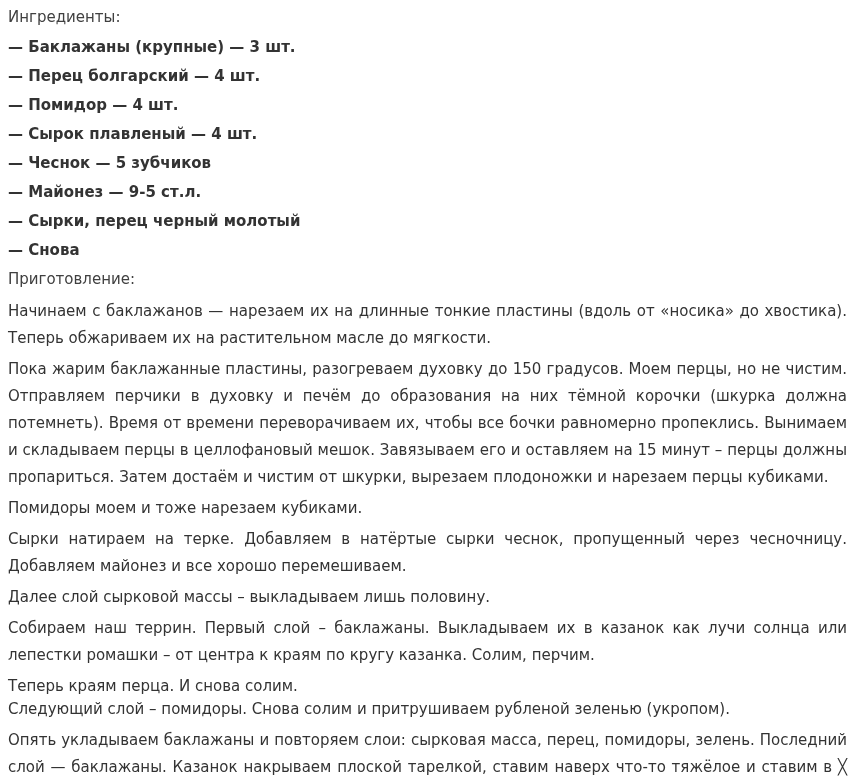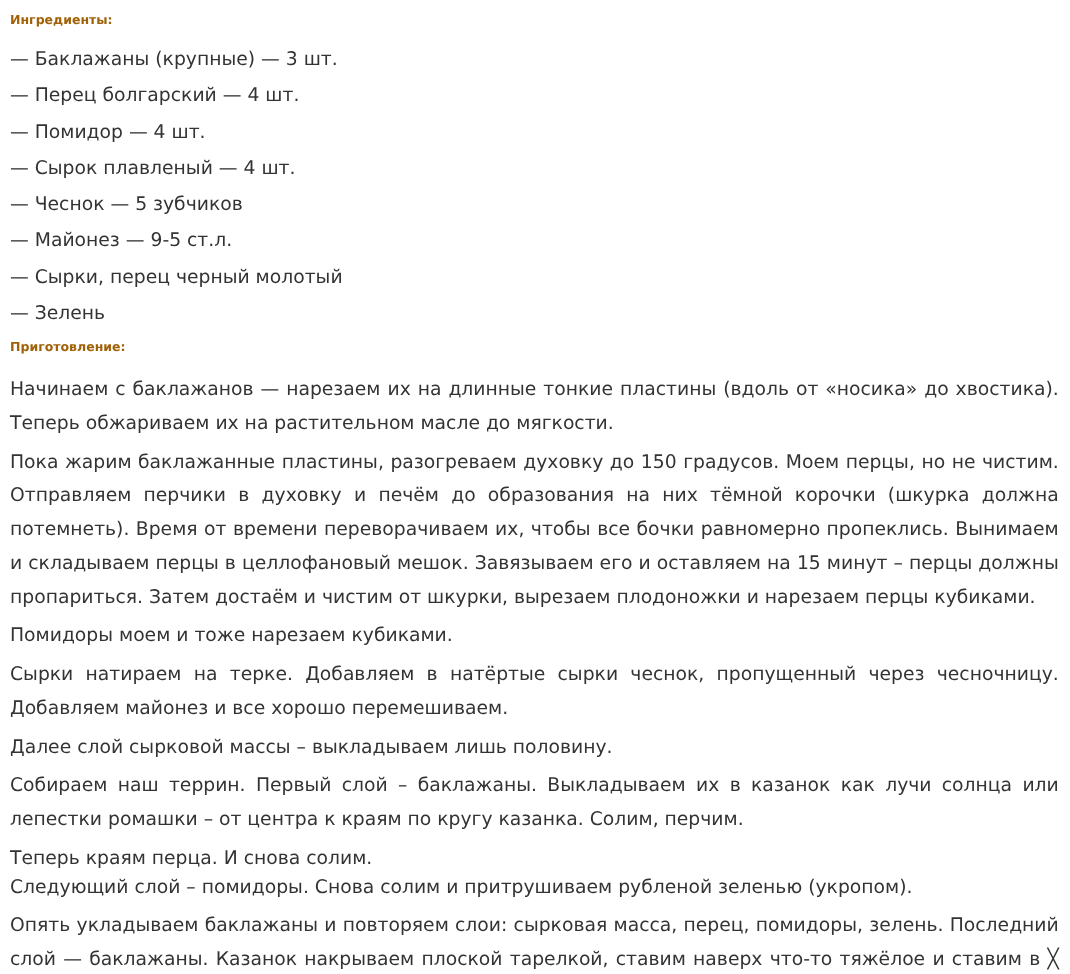--- a/index.html
+++ b/index.html
@@ -10,31 +10,32 @@
   .doc {
     width: 856px;
     min-height: 779px;
     box-sizing: border-box;
     padding: 8px 9px 10px 8px;
     font-family: "DejaVu Sans", "Liberation Sans", sans-serif;
     font-size: 15px;
     color: #333333;
   }
   .section-heading {
-    font-weight: bold;
-    color: #a16207;
-    font-size: 10px;
+    font-weight: normal;
+    color: #404040;
+    font-size: 15px;
     line-height: 18px;
     margin: 0 0 12px 0;
   }
   .prep-heading {
     margin: 0 0 10px 0;
   }
   .ingredients-list {
     margin: 0;
+    font-weight: bold;
   }
   .ingredient {
     line-height: 18px;
     margin: 0 0 11px 0;
     white-space: nowrap;
   }
   .paragraphs p {
     line-height: 27px;
     margin: 0 0 4px 0;
     text-align: justify;
@@ -51,21 +52,21 @@
   <div class="section-heading">Ингредиенты:</div>
 
   <div class="ingredients-list">
       <div class="ingredient">— Баклажаны (крупные) — 3 шт.</div>
       <div class="ingredient">— Перец болгарский — 4 шт.</div>
       <div class="ingredient">— Помидор — 4 шт.</div>
       <div class="ingredient">— Сырок плавленый — 4 шт.</div>
       <div class="ingredient">— Чеснок — 5 зубчиков</div>
       <div class="ingredient">— Майонез — 9-5 ст.л.</div>
       <div class="ingredient">— Сырки, перец черный молотый</div>
-      <div class="ingredient">— Зелень</div>
+      <div class="ingredient">— Снова</div>
     </div>
 
   <div class="section-heading prep-heading">Приготовление:</div>
 
   <div class="paragraphs">
       <p>Начинаем с баклажанов — нарезаем их на длинные тонкие пластины (вдоль от «носика» до хвостика). Теперь обжариваем их на растительном масле до мягкости.</p>
       <p>Пока жарим баклажанные пластины, разогреваем духовку до 150 градусов. Моем перцы, но не чистим. Отправляем перчики в духовку и печём до образования на них тёмной корочки (шкурка должна потемнеть). Время от времени переворачиваем их, чтобы все бочки равномерно пропеклись. Вынимаем и складываем перцы в целлофановый мешок. Завязываем его и оставляем на 15 минут – перцы должны пропариться. Затем достаём и чистим от шкурки, вырезаем плодоножки и нарезаем перцы кубиками.</p>
       <p>Помидоры моем и тоже нарезаем кубиками.</p>
       <p>Сырки натираем на терке. Добавляем в натёртые сырки чеснок, пропущенный через чесночницу. Добавляем майонез и все хорошо перемешиваем.</p>
       <p>Далее слой сырковой массы – выкладываем лишь половину.</p>

